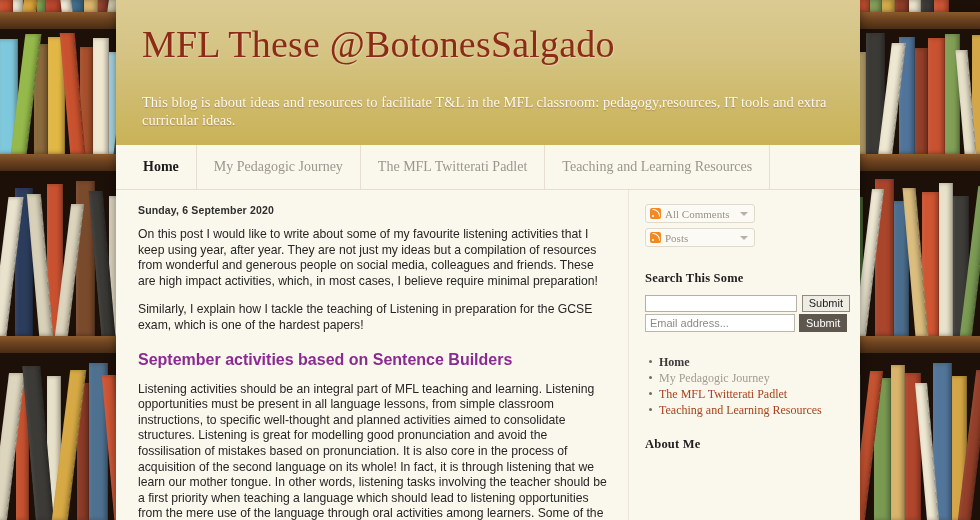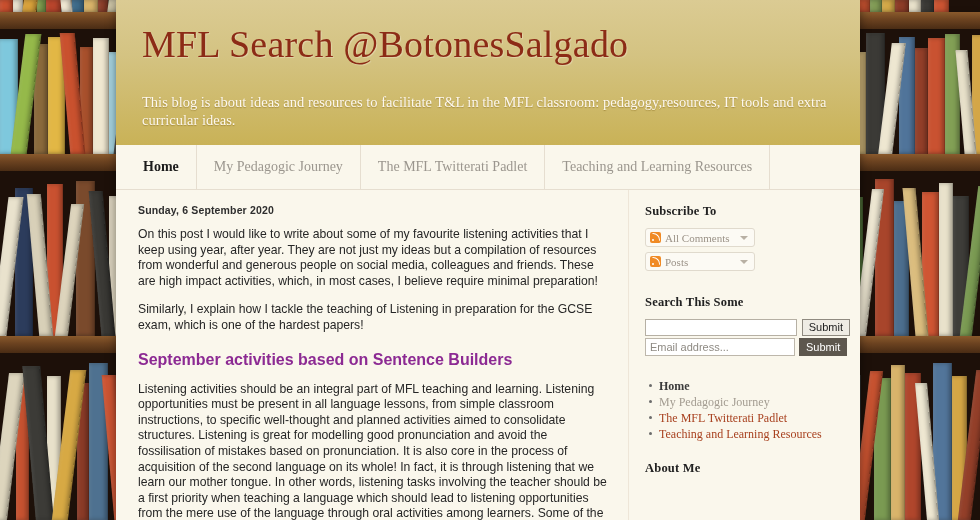--- a/index.html
+++ b/index.html
@@ -569,21 +569,21 @@
       <div class="book" style="width:15px;background:#d5a645;height:86%;"></div>
       <div class="book lean" style="width:13px;background:#933f29;height:90%;"></div>
 
     </div>
   </div>
 </div>
 
 <div id="outer">
 
   <div id="header">
-    <h1 id="blog-title">MFL Search @BotonesSalgado</h1>
+    <h1 id="blog-title">MFL These @BotonesSalgado</h1>
     <p id="blog-desc">This blog is about ideas and resources to facilitate T&amp;L in the MFL classroom: pedagogy,resources, IT tools and extra curricular ideas.</p>
   </div>
 
   <nav id="tabs-wrap">
     <div class="tab active">Home</div>
     <div class="tab">My Pedagogic Journey</div>
     <div class="tab">The MFL Twitterati Padlet</div>
     <div class="tab">Teaching and Learning Resources</div>
   </nav>
 
@@ -592,21 +592,20 @@
     <main id="main-col">
       <div class="post-date">Sunday, 6 September 2020</div>
       <p class="post-p">On this post I would like to write about some of my favourite listening activities that I keep using year, after year. They are not just my ideas but a compilation of resources from wonderful and generous people on social media, colleagues and friends. These are high impact activities, which, in most cases, I believe require minimal preparation!</p>
       <p class="post-p">Similarly, I explain how I tackle the teaching of Listening in preparation for the GCSE exam, which is one of the hardest papers!</p>
       <h3 class="post-h2">September activities based on Sentence Builders</h3>
       <p class="post-p">Listening activities should be an integral part of MFL teaching and learning. Listening opportunities must be present in all language lessons, from simple classroom instructions, to specific well-thought and planned activities aimed to consolidate structures. Listening is great for modelling good pronunciation and avoid the fossilisation of mistakes based on pronunciation. It is also core in the process of acquisition of the second language on its whole! In fact, it is through listening that we learn our mother tongue. In other words, listening tasks involving the teacher should be a first priority when teaching a language which should lead to listening opportunities from the mere use of the language through oral activities among learners.  Some of the teacher-led activities I use to</p>
     </main>
 
     <aside id="side-col">
 
-      <div class="side-title">Subscribe To</div>
       <div class="sub-box">
         <span class="rss"></span>
         <span class="sub-label">All Comments</span>
         <span class="chev"></span>
       </div>
       <div class="sub-box">
         <span class="rss"></span>
         <span class="sub-label">Posts</span>
         <span class="chev"></span>
       </div>

